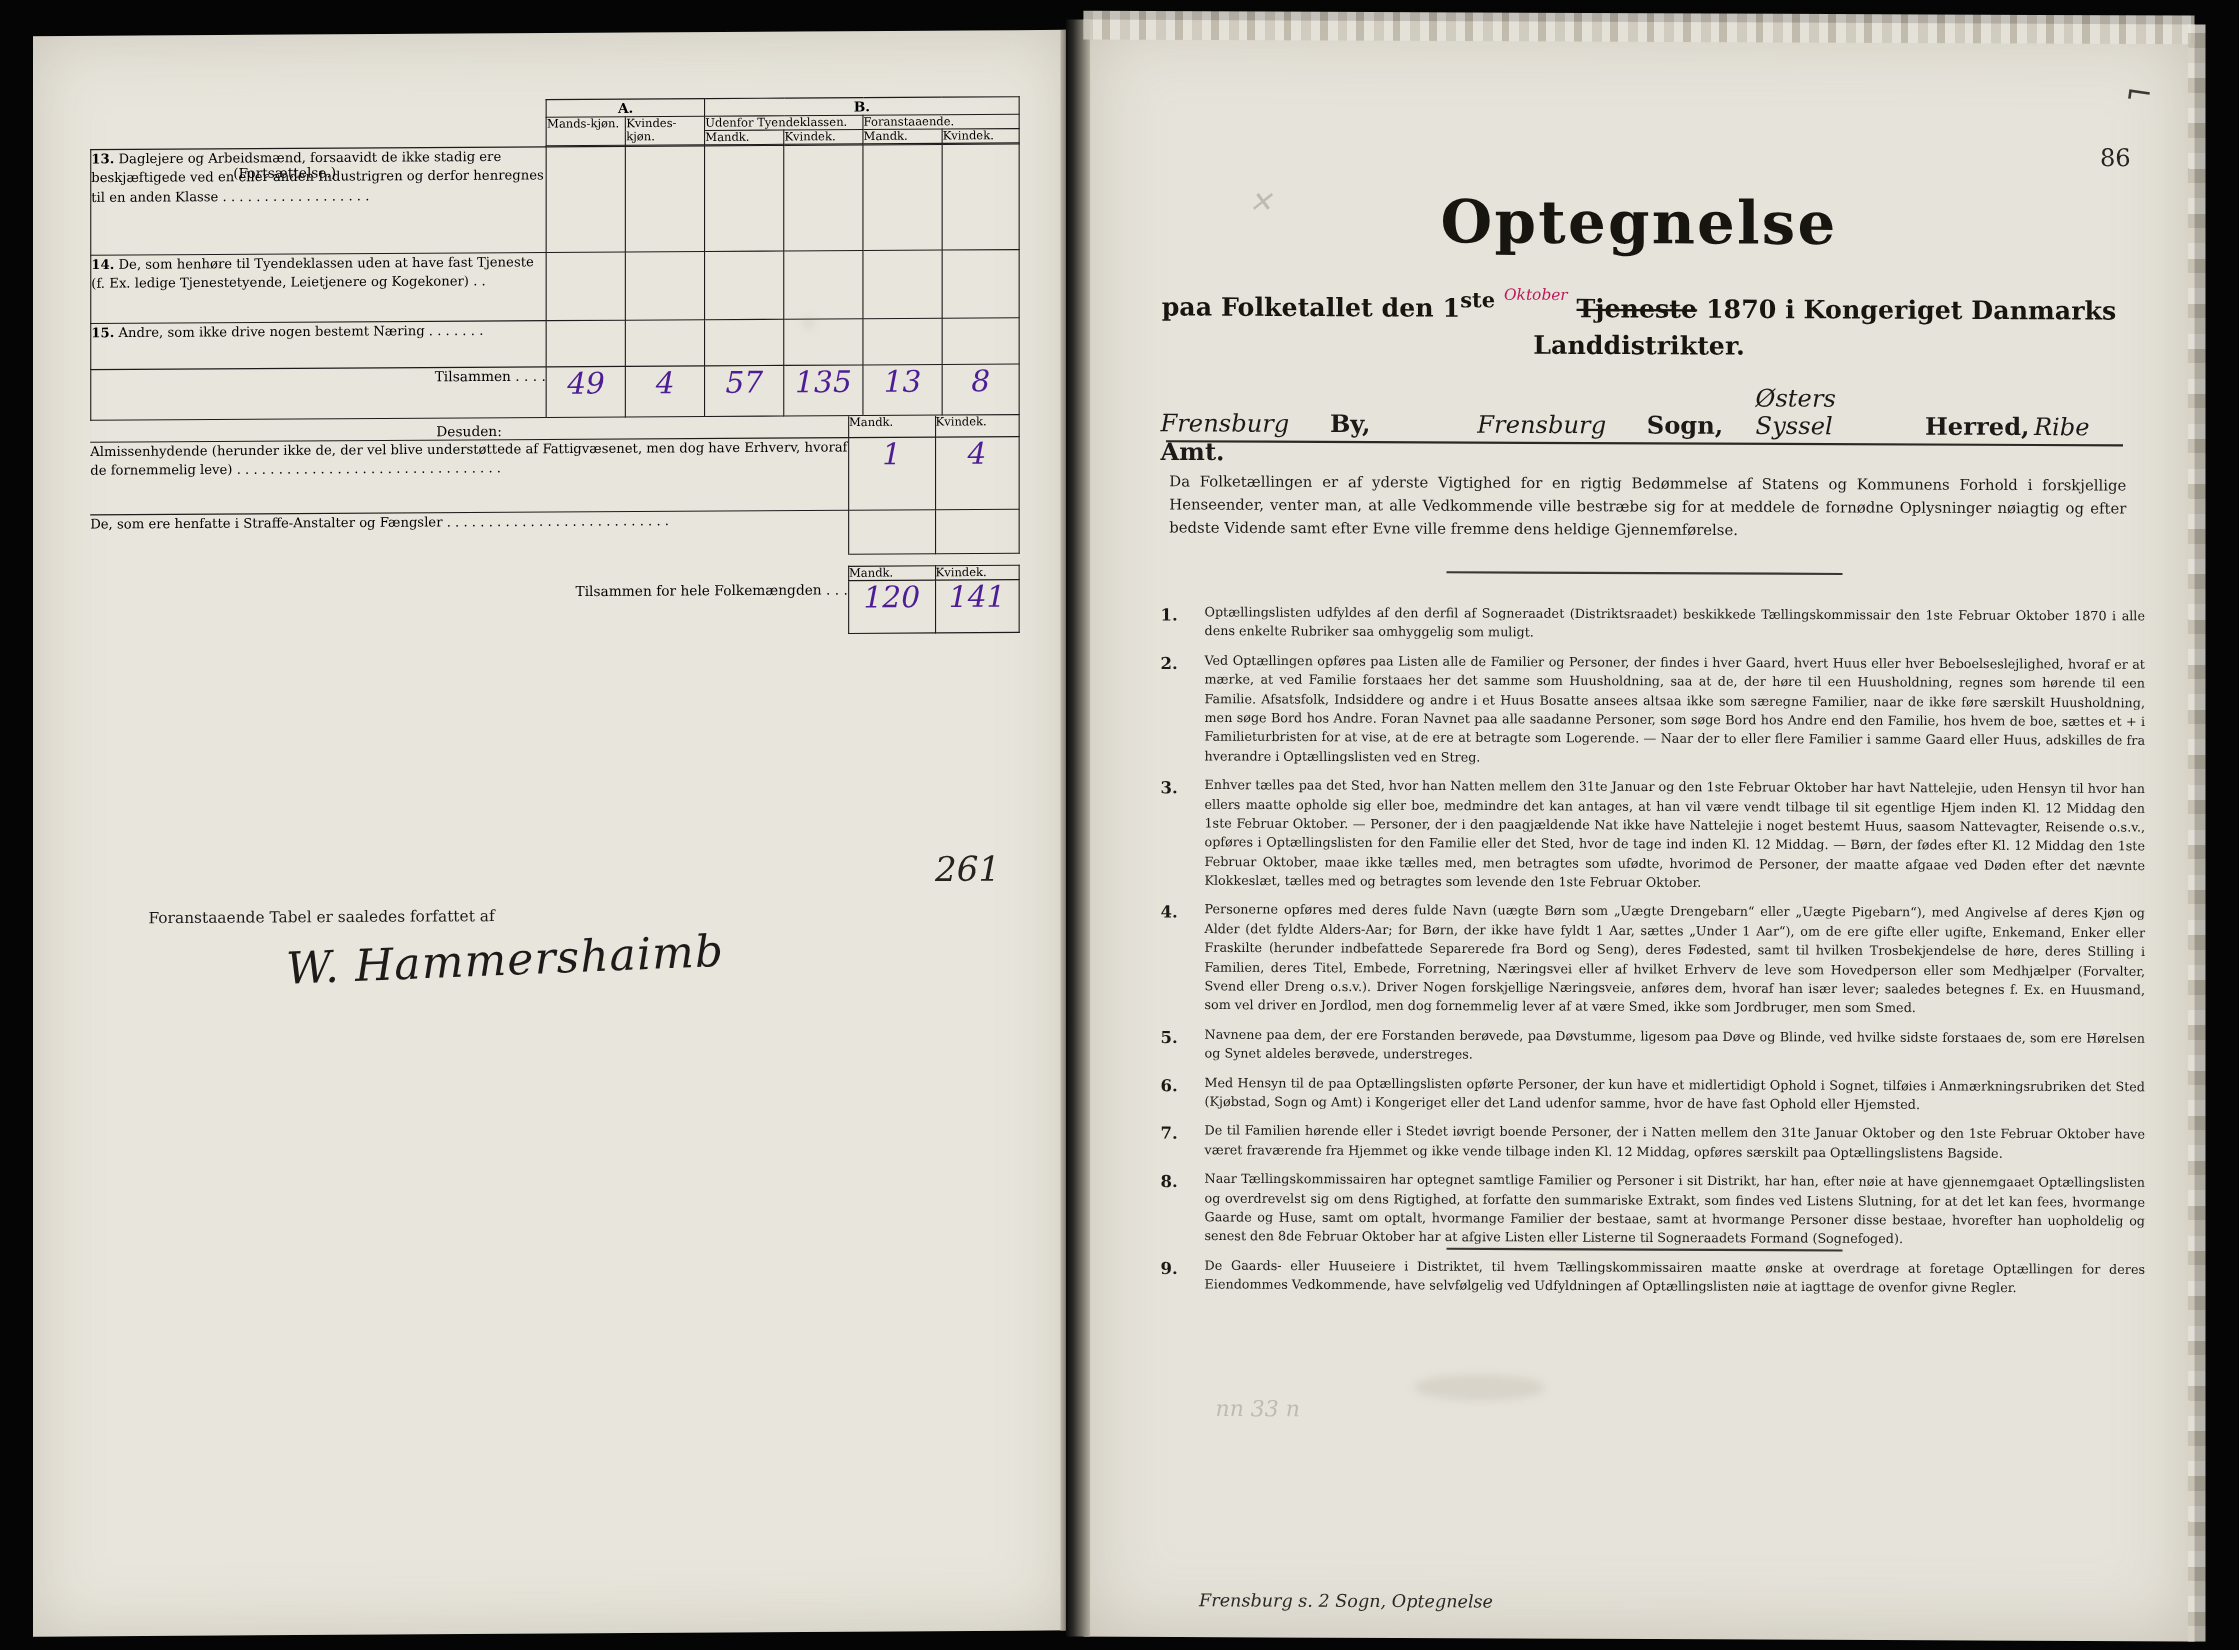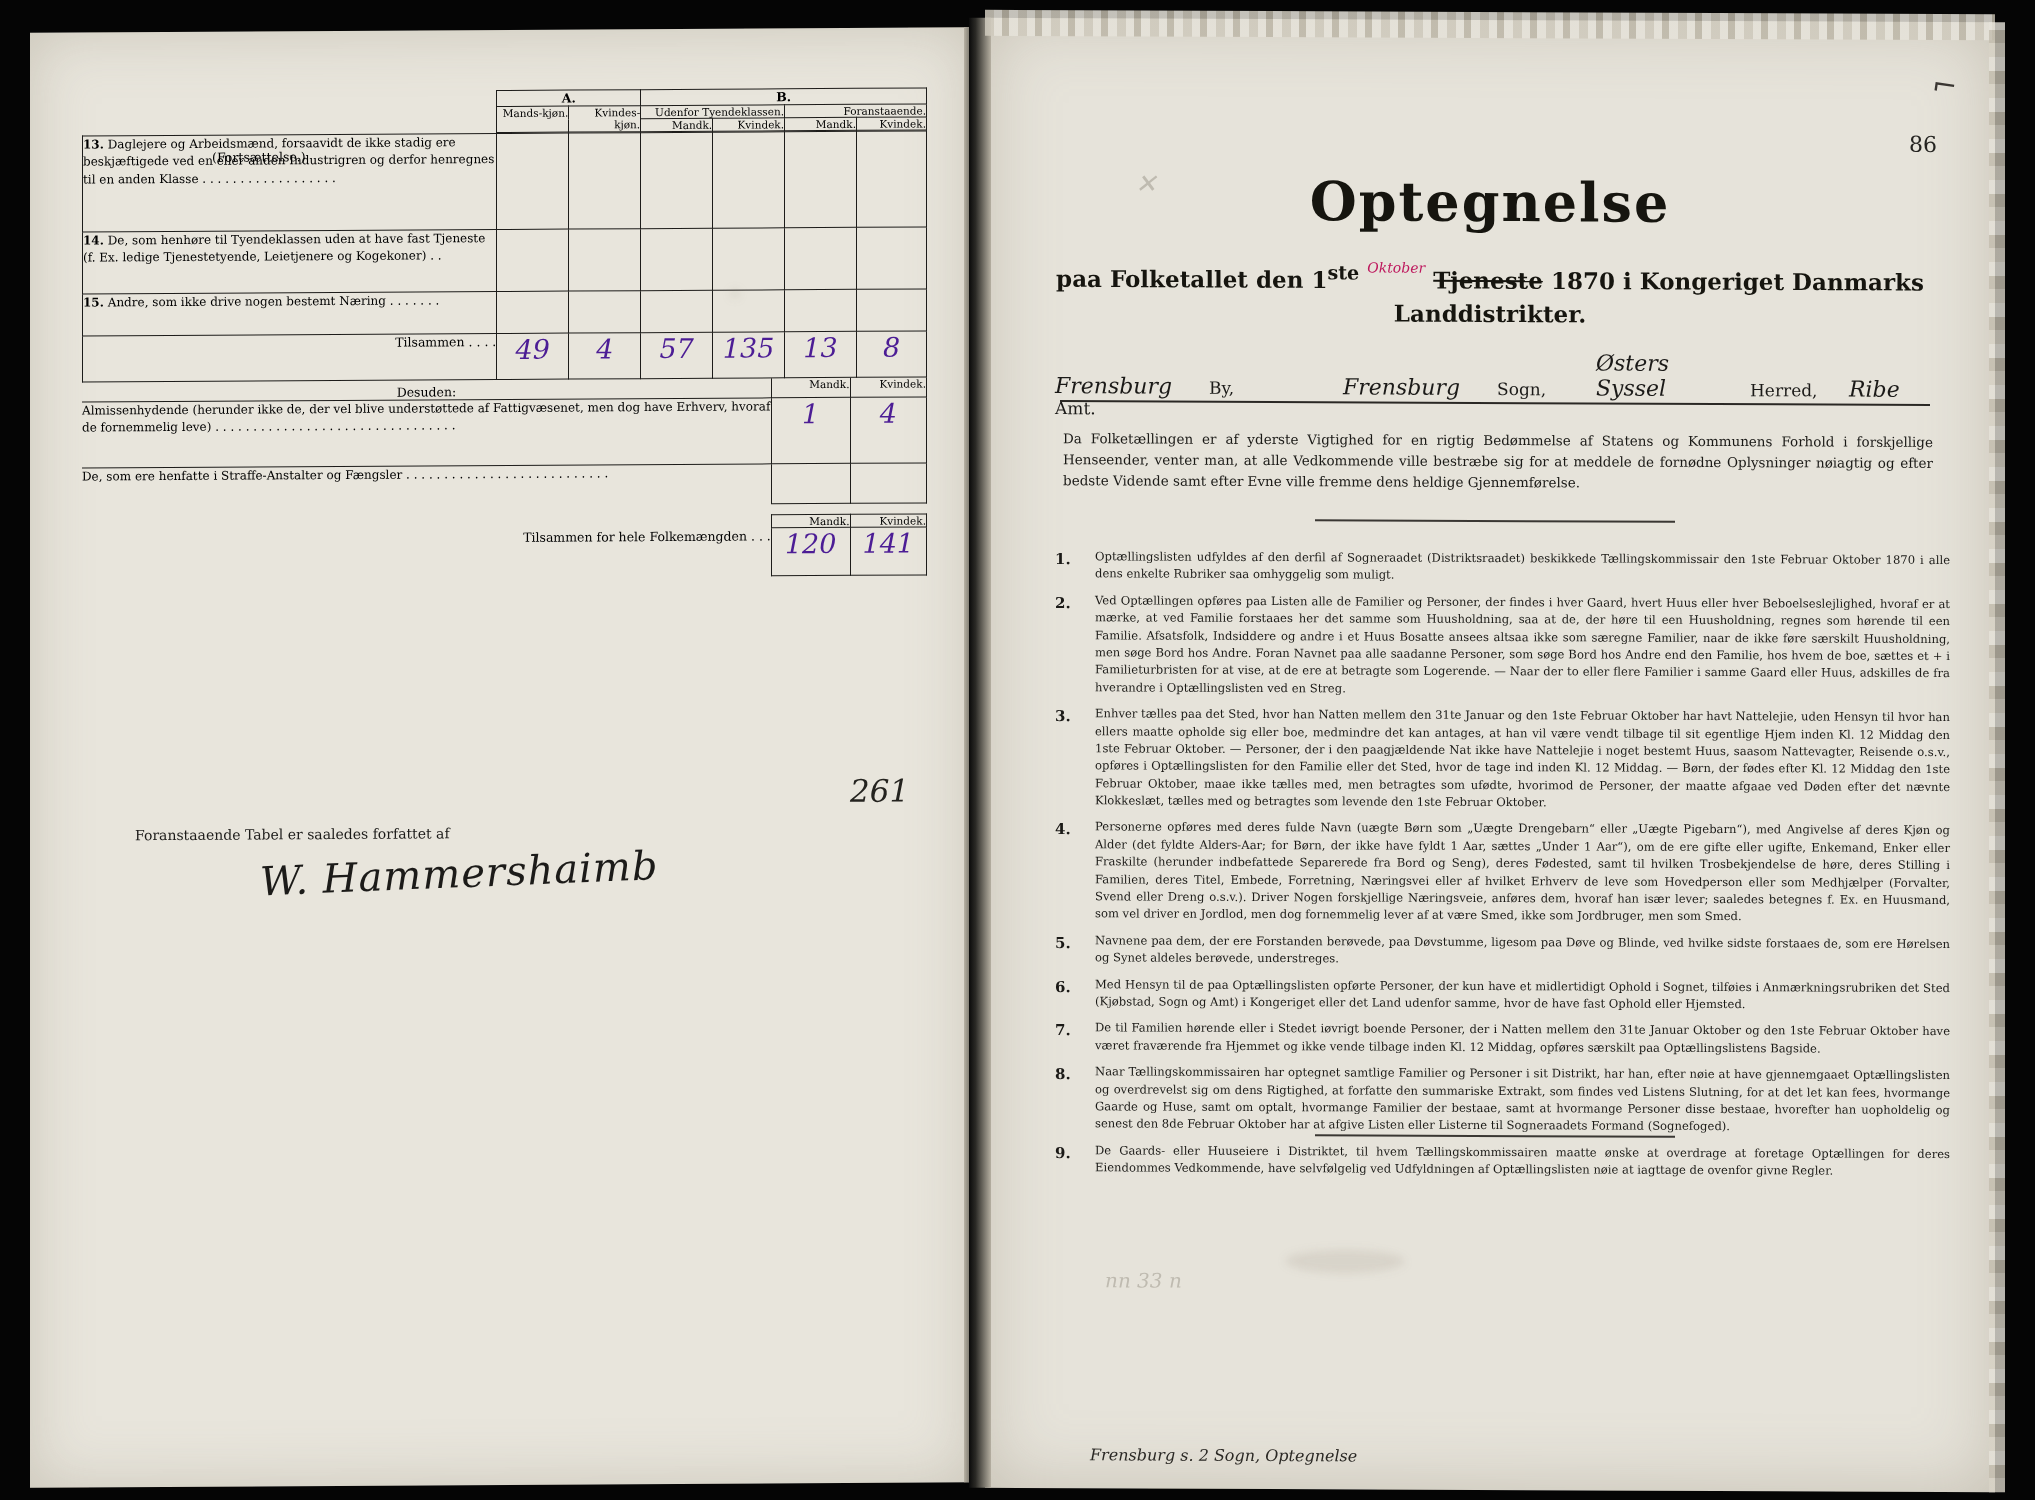--- a/index.html
+++ b/index.html
@@ -41,21 +41,21 @@
     background:repeating-linear-gradient(0deg,#d8d3c6 0 14px,#c3bdae 14px 27px,#e6e3da 27px 41px);
     opacity:.8;
   }
 
   
   .tbl-wrap{position:absolute;left:52px;top:60px;width:845px;}
   table.census{border-collapse:collapse;width:845px;font-size:11.5px;}
   table.census td,table.census th{border:1.4px solid #1d1c1a;padding:0;vertical-align:top;}
   .nb{border:none !important;}
   .c-head{text-align:center;font-weight:bold;font-size:12.5px;padding:2px 0;font-family:"DejaVu Serif",serif;}
-  .c-sub{text-align:right;font-size:10.5px;padding:2px 0;font-family:"DejaVu Serif",serif;}
+  .c-sub{text-align:left;font-size:10.5px;padding:2px 0;font-family:"DejaVu Serif",serif;}
   .rowtxt{padding:6px 6px 6px 8px;line-height:1.45;font-size:12px;font-family:"DejaVu Serif",serif;}
   .num{text-align:center;font-family:"DejaVu Serif",serif;font-style:italic;font-size:27px;color:#4c1d95;padding-top:2px;}
   .tot-label{text-align:right;padding:6px 10px 6px 0;font-size:12.5px;font-family:"DejaVu Serif",serif;}
 
   .sign-label{position:absolute;left:105px;top:795px;font-size:14px;font-family:"DejaVu Serif",serif;color:#1b1a18;}
   .signature{position:absolute;left:230px;top:820px;font-size:40px;font-family:"DejaVu Serif",serif;font-style:italic;color:#1c1b19;transform:rotate(-2deg);letter-spacing:1px;}
   .grand{position:absolute;left:820px;top:745px;font-size:31px;font-style:italic;font-family:"DejaVu Serif",serif;color:#24231f;}
 
   
   .pageno{position:absolute;right:58px;top:110px;font-size:22px;font-family:"DejaVu Serif",serif;color:#242320;}
@@ -64,21 +64,21 @@
     font-family:"DejaVu Serif",serif;font-weight:bold;font-size:54px;letter-spacing:2px;color:#16150f;
   }
   .subtitle{
     position:absolute;left:60px;top:240px;width:890px;text-align:center;
     font-family:"DejaVu Serif",serif;font-weight:bold;font-size:23px;line-height:1.45;color:#16150f;
   }
   .inserted{font-style:italic;font-weight:normal;font-size:14px;position:relative;top:-16px;color:#be185d;}
   .strike{text-decoration:line-through;}
   .blanks{position:absolute;left:70px;top:330px;width:880px;font-size:16px;color:#1b1a18;}
   .blanks span.h{font-family:"DejaVu Serif",serif;font-style:italic;font-size:22px;}
-  .blanks span.l{font-family:"DejaVu Serif",serif;font-weight:normal;font-size:17px;}
+  .blanks span.l{font-family:"DejaVu Serif",serif;font-weight:bold;font-size:22px;}
   .rule{position:absolute;left:75px;top:382px;width:870px;height:2px;background:#2a2824;}
   .preamble{
     position:absolute;left:78px;top:410px;width:870px;
     font-family:"DejaVu Serif",serif;font-size:13.5px;line-height:1.55;color:#1a1916;text-align:justify;
   }
   .rule2{position:absolute;left:330px;top:500px;width:360px;height:1.6px;background:#3a3733;}
 
   ol.instr{
     position:absolute;left:70px;top:530px;width:895px;margin:0;padding:0;list-style:none;
   }

